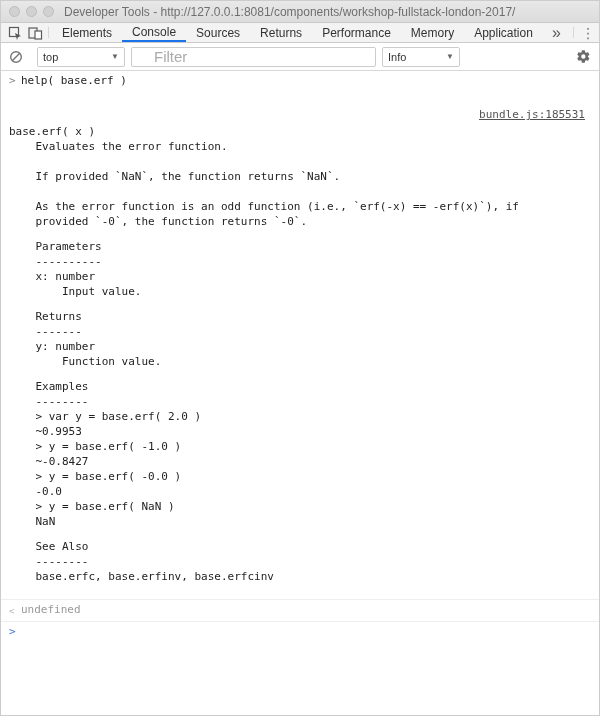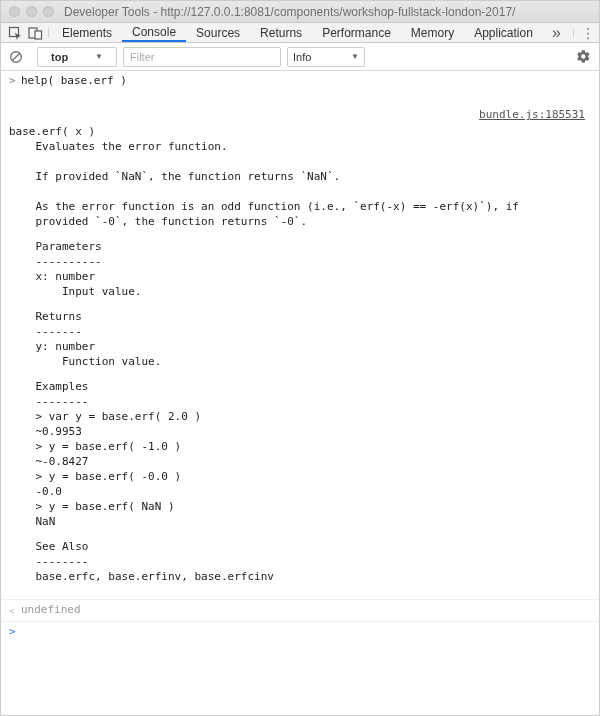--- a/index.html
+++ b/index.html
@@ -18,23 +18,23 @@
   .tabs { display: flex; align-items: stretch; }
   .tab { padding: 0 10px; display: flex; align-items: center; color: #333; cursor: default; font-size: 12px; }
   .tab.active { color: #333; border-bottom: 2px solid #1a73e8; }
   .more { width: 30px; display: flex; align-items: center; justify-content: center; color: #5a5a5a; font-size: 16px; margin-left: auto; }
   .kebab { width: 24px; display: flex; align-items: center; justify-content: center; color: #777; font-size: 14px; }
 
   .filterbar { height: 28px; border-bottom: 1px solid #d8d8d8; display: flex; align-items: center; padding: 0 6px; gap: 6px; background: #fff; }
   .nosign { width: 18px; height: 18px; display: flex; align-items: center; justify-content: center; }
   .nosign svg circle { stroke: #767676; }
   .nosign svg line { stroke: #767676; }
-  .ctx { width: 80px; height: 20px; border: 1px solid #ccc; border-radius: 2px; display: flex; align-items: center; justify-content: space-between; padding: 0 13px; font-size: 11px; color: #333; background: #fff; font-weight: bold; }
+  .ctx { width: 88px; height: 20px; border: 1px solid #ccc; border-radius: 2px; display: flex; align-items: center; justify-content: space-between; padding: 0 5px; font-size: 11px; color: #333; background: #fff; }
   .ctx .tri, .lvl .tri { font-size: 8px; color: #666; }
-  .filt { flex: 0 0 158px; height: 20px; border: 1px solid #ccc; border-radius: 2px; padding: 0 6px; font-size: 11px; color: #333; outline: none; }
+  .filt { flex: 0 0 158px; height: 20px; border: 1px solid #ccc; border-radius: 2px; padding: 0 22px; font-size: 15px; color: #333; outline: none; }
   .filt::placeholder { color: #aaa; }
   .lvl { width: 78px; height: 20px; border: 1px solid #ccc; border-radius: 2px; display: flex; align-items: center; justify-content: space-between; padding: 0 5px; font-size: 11px; color: #333; background: #fff; }
   .spacer { flex: 1; }
   .gear { width: 20px; height: 20px; display: flex; align-items: center; justify-content: center; }
   .gear svg { fill: #6b6b6b; }
 
   .content { flex: 1; overflow: auto; font-family: Menlo, Consolas, monospace; font-size: 11px; line-height: 15px; color: #222; }
   .row { display: flex; padding: 2px 8px; }
   .gut { width: 12px; color: #888; flex-shrink: 0; }
   .body { flex: 1; white-space: pre-wrap; }

